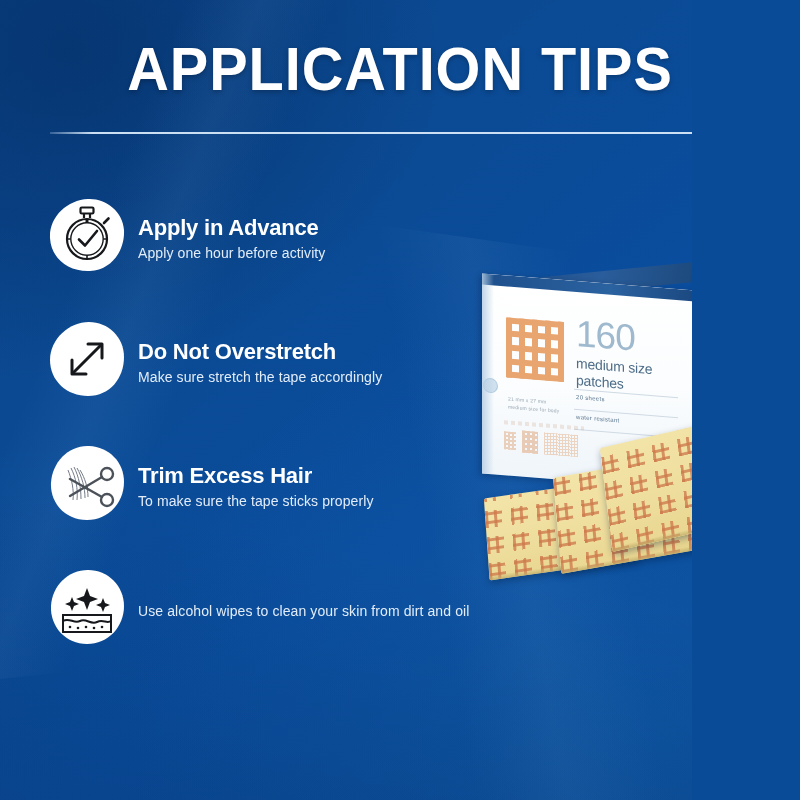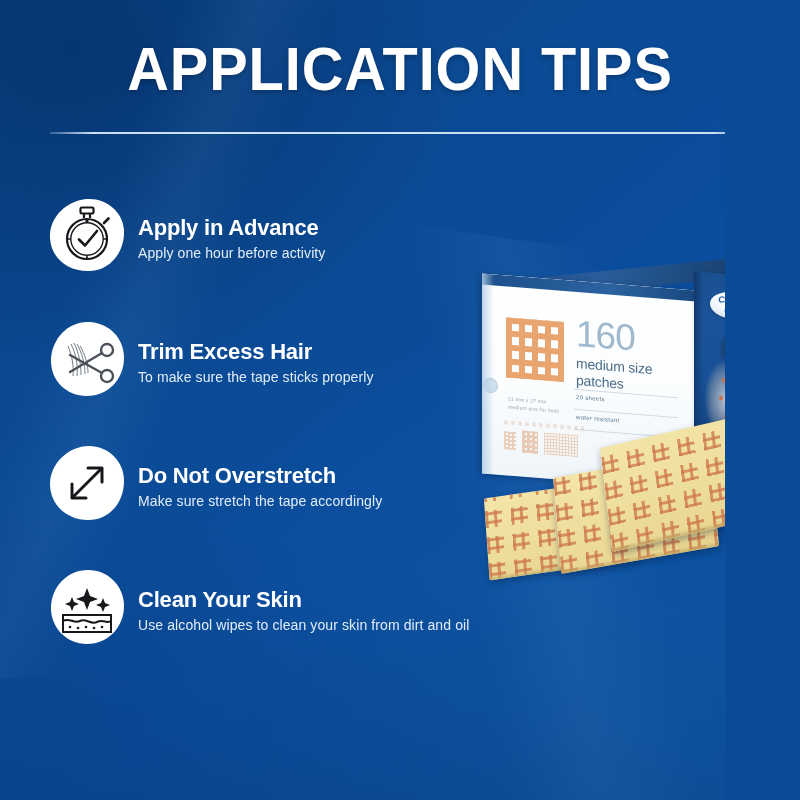--- a/index.html
+++ b/index.html
@@ -8,21 +8,20 @@
     width:800px;height:800px;overflow:hidden;
     font-family:"Liberation Sans", sans-serif;
     background:#0a4b97;
   }
   #canvas{
     position:relative;width:692px;height:800px;overflow:hidden;
     background:
       radial-gradient(120% 95% at 88% 92%, rgba(18,95,172,.55) 0%, rgba(18,95,172,0) 58%),
       radial-gradient(90% 70% at 10% 6%, rgba(6,52,110,.85) 0%, rgba(6,52,110,0) 60%),
       linear-gradient(140deg,#0a4288 0%,#0b4a93 32%,#0a4d9e 62%,#0a4a97 100%);
-    padding-left: 33px;
   }
   
   .streak{position:absolute;pointer-events:none;}
   .streak.s1{
     left:-120px;top:-160px;width:560px;height:820px;
     background:linear-gradient(118deg,rgba(255,255,255,0) 42%,rgba(120,180,235,.085) 50%,rgba(255,255,255,0) 58%);
     transform:rotate(-6deg);
   }
   .streak.s2{
     right:-200px;top:250px;width:720px;height:700px;
@@ -240,57 +239,57 @@
       </div>
       <div class="txt">
         <h3>Apply in Advance</h3>
         <p>Apply one hour before activity</p>
       </div>
     </div>
 
     <div class="tip">
       <div class="blob">
         <svg viewBox="0 0 78 78" xmlns="http://www.w3.org/2000/svg">
+          <path d="M41 2 C60 2 76 17 76 37 C76 58 62 76 40 76 C19 76 2 61 2 40 C2 19 21 2 41 2 Z" fill="#ffffff"></path>
+          <g stroke="#16181c" stroke-width="3" stroke-linecap="round" stroke-linejoin="round" fill="none">
+            <path d="M25 53 L53 25"></path>
+            <path d="M40 24 L54 24 L54 38"></path>
+            <path d="M38 54 L24 54 L24 40"></path>
+          </g>
+        </svg>
+      </div>
+      <div class="txt">
+        <h3>Do Not Overstretch</h3>
+        <p>Make sure stretch the tape accordingly</p>
+      </div>
+    </div>
+
+    <div class="tip">
+      <div class="blob">
+        <svg viewBox="0 0 78 78" xmlns="http://www.w3.org/2000/svg">
           <path d="M41 2 C61 3 76 18 76 38 C76 59 60 76 39 76 C18 76 2 60 3 39 C4 18 21 1 41 2 Z" fill="#ffffff"></path>
           <g stroke="#6b7280" stroke-width="1" fill="none" opacity=".95">
             <path d="M20 26 C24 36 26 46 25 56"></path>
             <path d="M23 24 C28 34 30 45 29 56"></path>
             <path d="M26 23 C31 33 33 44 33 55"></path>
             <path d="M29 24 C34 33 37 44 37 54"></path>
             <path d="M32 26 C37 34 40 44 40 53"></path>
           </g>
           <g stroke="#4b5158" stroke-width="2.4" fill="none" stroke-linecap="round">
             <path d="M22 35 L54 53"></path>
             <path d="M22 52 L54 33"></path>
             <circle cx="59" cy="30" r="6"></circle>
             <circle cx="59" cy="56" r="6"></circle>
           </g>
           <circle cx="38" cy="43.5" r="1.8" fill="#4b5158"></circle>
         </svg>
       </div>
       <div class="txt">
         <h3>Trim Excess Hair</h3>
         <p>To make sure the tape sticks properly</p>
-      </div>
-    </div>
-
-    <div class="tip">
-      <div class="blob">
-        <svg viewBox="0 0 78 78" xmlns="http://www.w3.org/2000/svg">
-          <path d="M41 2 C60 2 76 17 76 37 C76 58 62 76 40 76 C19 76 2 61 2 40 C2 19 21 2 41 2 Z" fill="#ffffff"></path>
-          <g stroke="#16181c" stroke-width="3" stroke-linecap="round" stroke-linejoin="round" fill="none">
-            <path d="M25 53 L53 25"></path>
-            <path d="M40 24 L54 24 L54 38"></path>
-            <path d="M38 54 L24 54 L24 40"></path>
-          </g>
-        </svg>
-      </div>
-      <div class="txt">
-        <h3>Do Not Overstretch</h3>
-        <p>Make sure stretch the tape accordingly</p>
       </div>
     </div>
 
     <div class="tip">
       <div class="blob">
         <svg viewBox="0 0 78 78" xmlns="http://www.w3.org/2000/svg">
           <path d="M40 2 C60 2 76 18 76 38 C76 59 60 76 39 76 C18 76 2 59 3 38 C4 18 20 2 40 2 Z" fill="#ffffff"></path>
           <g fill="#16181c">
             <path d="M39 20 L42 28 L50 31 L42 34 L39 42 L36 34 L28 31 L36 28 Z"></path>
             <path d="M24 29 L26 34 L31 36 L26 38 L24 43 L22 38 L17 36 L22 34 Z"></path>
@@ -303,21 +302,20 @@
           <g fill="#16181c">
             <circle cx="22" cy="59" r="1.3"></circle>
               <circle cx="30" cy="60" r="1.3"></circle>
             <circle cx="38" cy="59" r="1.3"></circle>
               <circle cx="46" cy="60" r="1.3"></circle>
             <circle cx="54" cy="59" r="1.3"></circle>
           </g>
         </svg>
       </div>
       <div class="txt">
-        <h3>Clean Your Skin</h3>
         <p>Use alcohol wipes to clean your skin from dirt and oil</p>
       </div>
     </div>
 
   </div>
 
   <div class="product">
     <div class="pshadow"></div>
 
     <div class="box">

